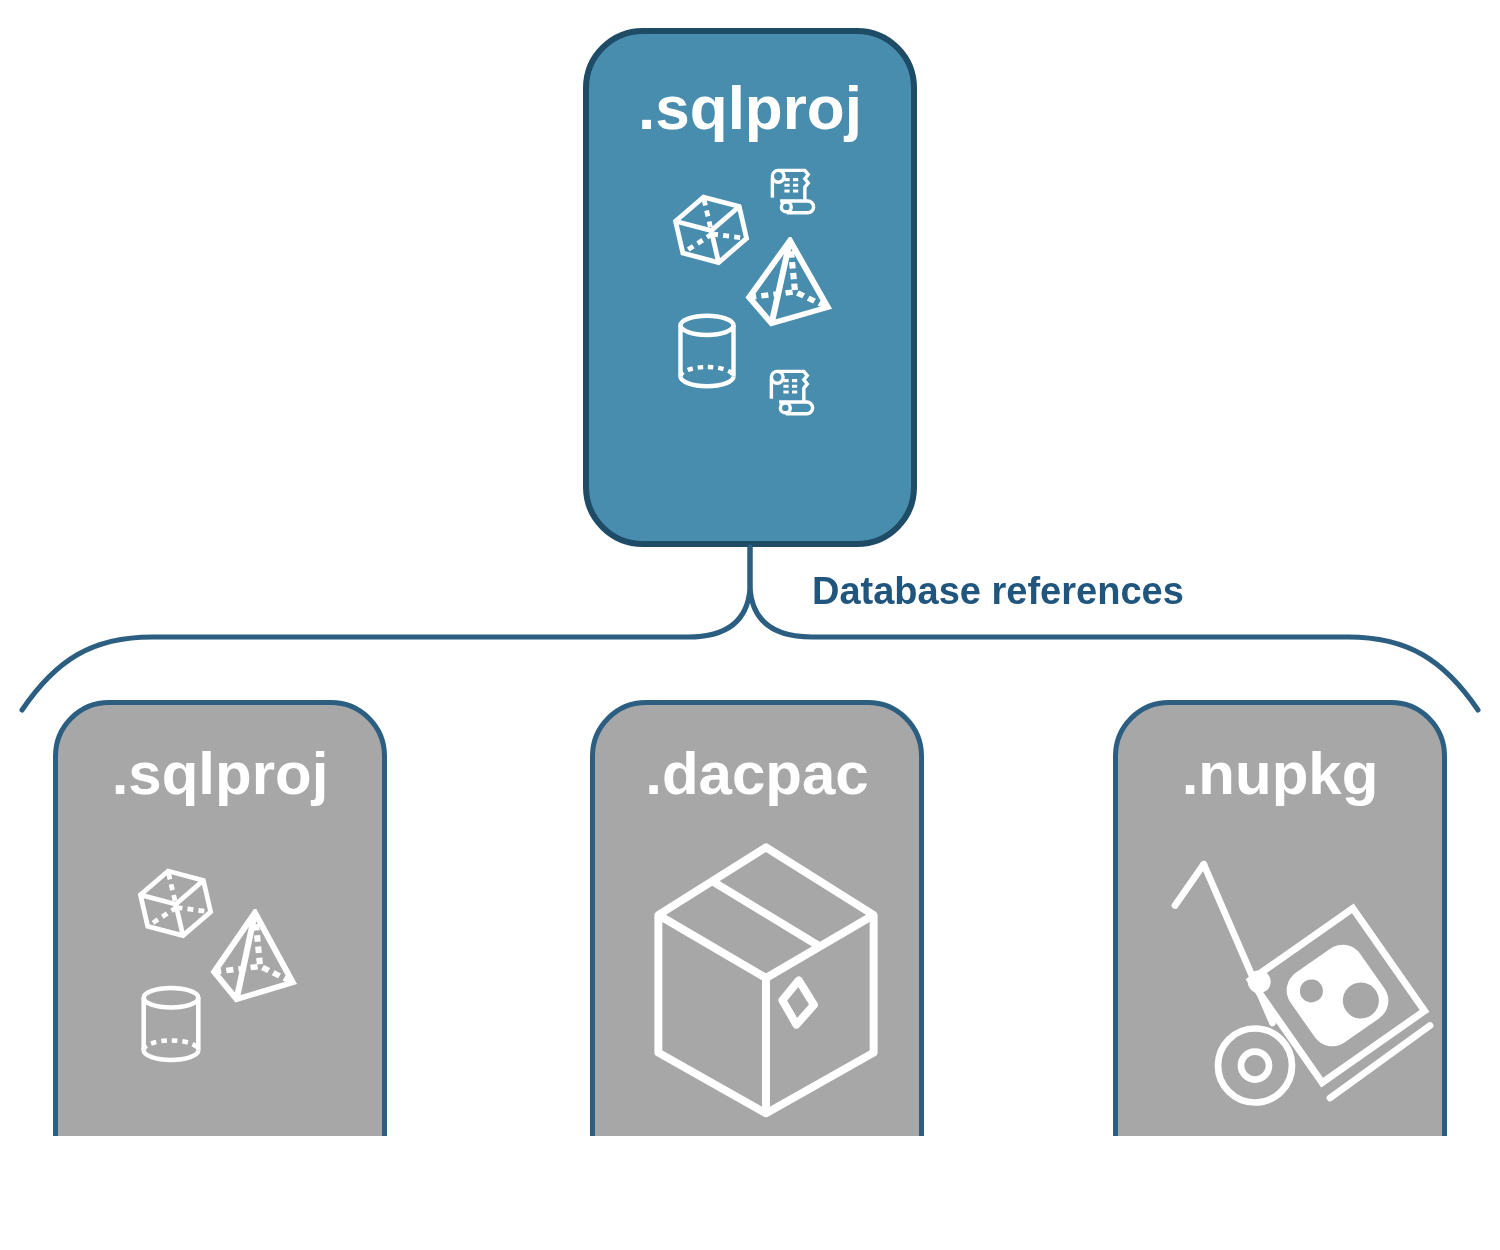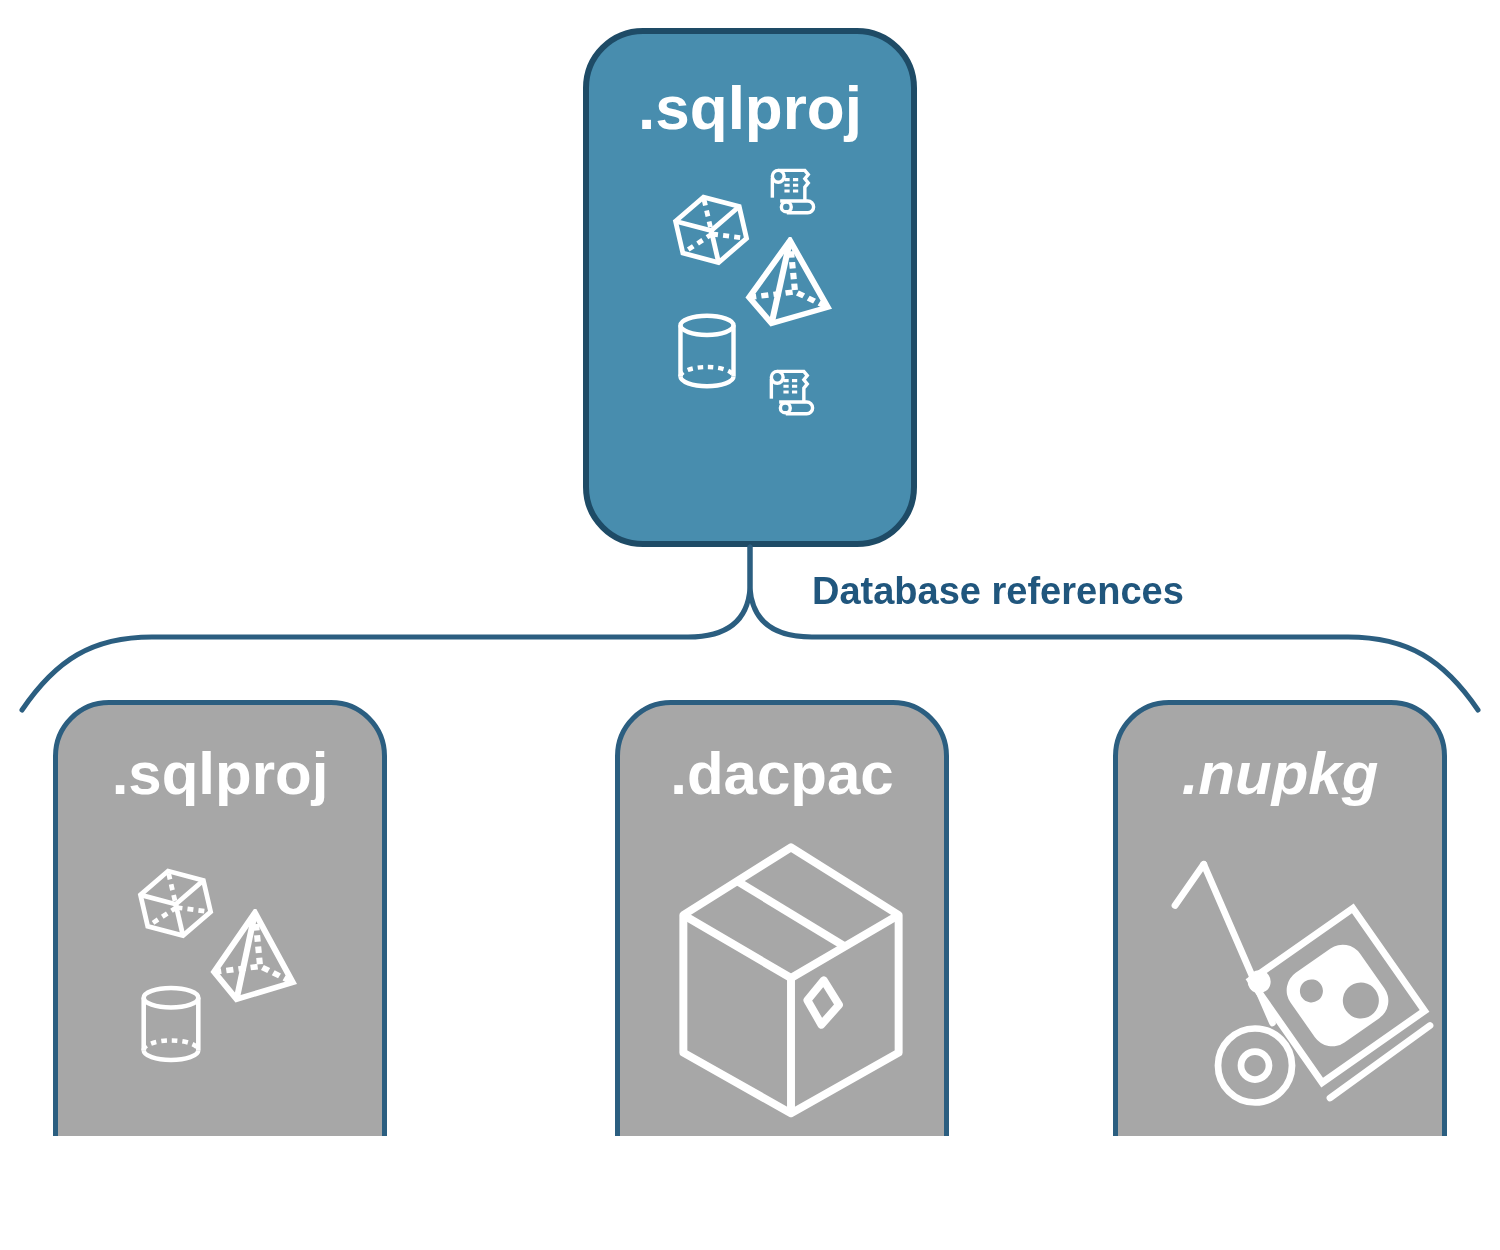--- a/index.html
+++ b/index.html
@@ -15,21 +15,21 @@
     background:var(--parent-fill,#488DAE);
     border:6px solid var(--parent-border,#1E4B66);
     border-radius:60px;
   }
   .card-child{
     top:700px;width:334px;height:523px;
     background:var(--child-fill,#A7A7A7);
     border:5px solid var(--child-border,#2B5E80);
     border-radius:56px;
   }
-  .child-0{left:53px;} .child-1{left:615px;} .child-2{left:1113px;font-style:italic;}
+  .child-0{left:53px;} .child-1{left:590px;} .child-2{left:1113px;}
   .lbl{
     position:absolute;left:0;width:100%;text-align:center;
     color:var(--label-text,#FFFFFF);font-weight:700;line-height:1.1;
     letter-spacing:0px;
   }
   .lbl-parent{top:40px;font-size:62px;}
   .lbl-child{top:36px;font-size:60px;}
   .ic{position:absolute;display:block;overflow:visible;}
   .stroke{fill:none;stroke:var(--icon,#FFFFFF);}
   .brace{position:absolute;left:0;top:0;pointer-events:none;}

